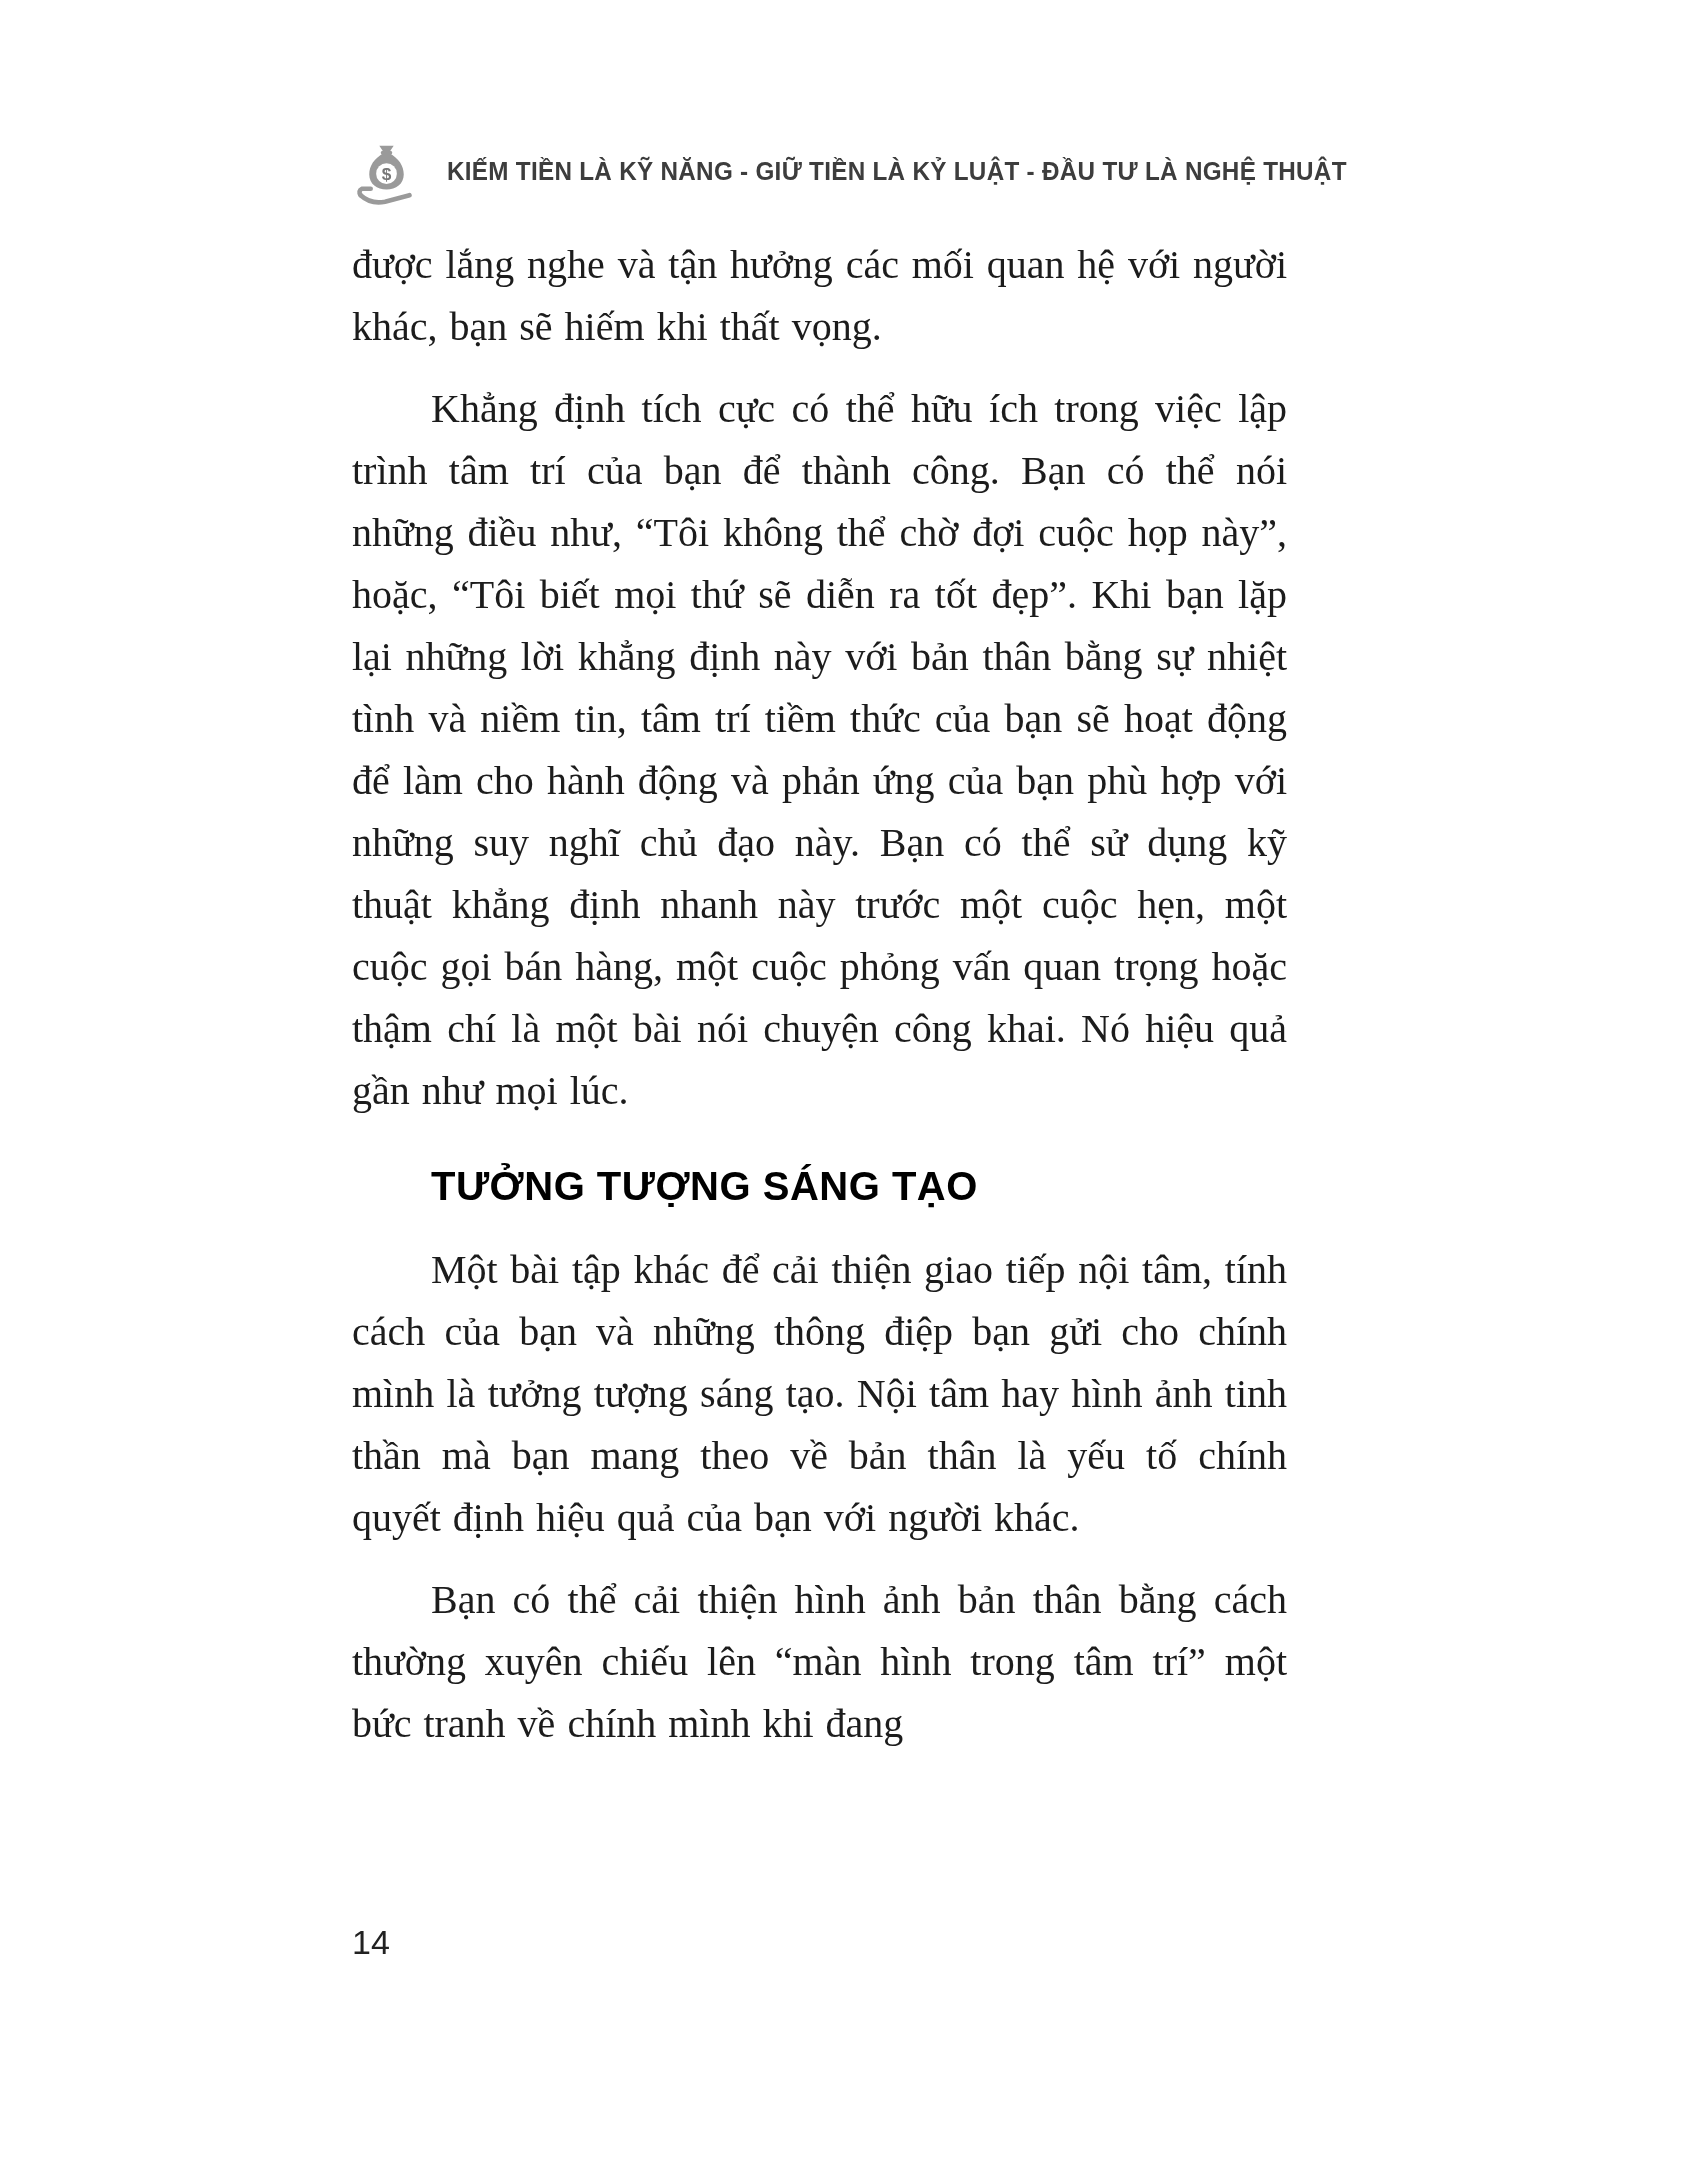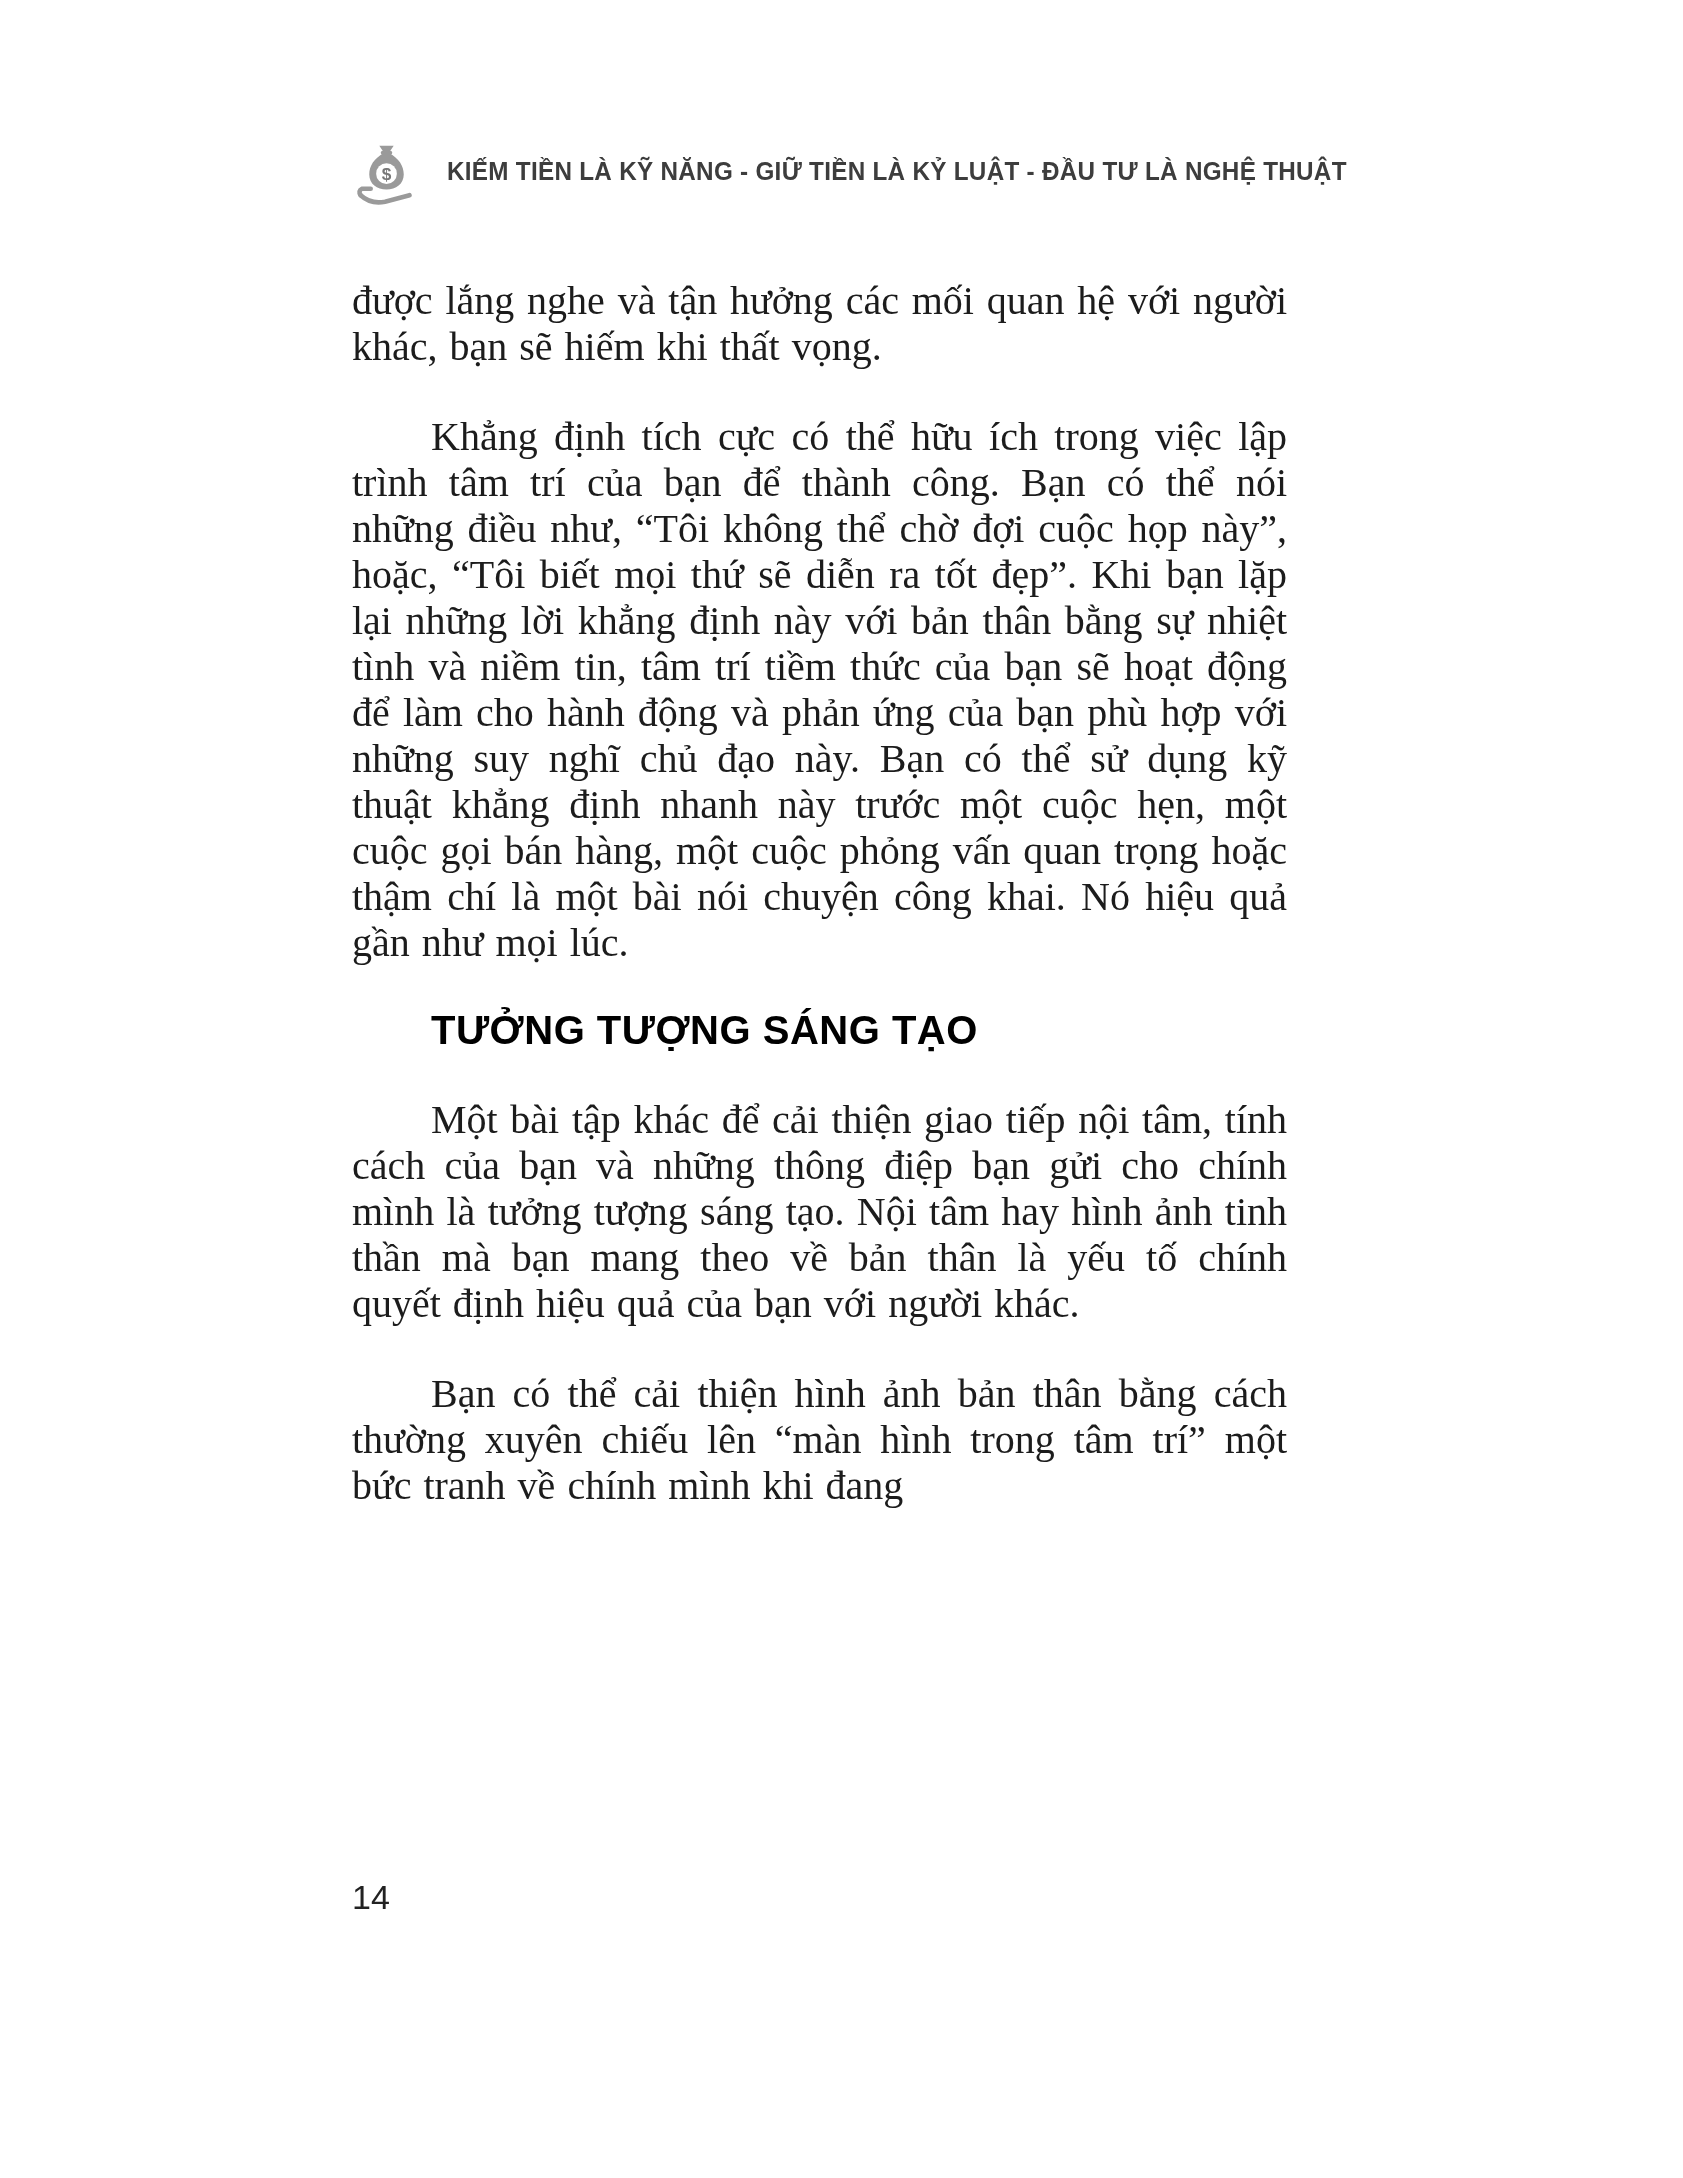--- a/index.html
+++ b/index.html
@@ -54,47 +54,46 @@
   
   .content {
     position: absolute;
     top: 234px;
     left: 352px;
     width: 935px;
   }
 
   .para {
     font-size: 40px;
-    line-height: 46px;
+    line-height: 62px;
     text-align: justify;
     text-justify: inter-word;
     text-indent: 79px;
     margin-bottom: 20px;
     word-spacing: 2px;
-    margin-top: 44px;
   }
 
   .para.no-indent {
     text-indent: 0;
   }
 
   .section-heading {
     font-family: "Liberation Sans", sans-serif;
     font-weight: 700;
     font-size: 40px;
     letter-spacing: 0.5px;
     color: #000000;
     margin: 42px 0 30px 79px;
   }
 
   
   .page-footer {
     position: absolute;
     left: 352px;
-    top: 1878px;
+    top: 1923px;
   }
 
   .page-number {
     font-family: "Liberation Sans", sans-serif;
     font-size: 34px;
     color: #222222;
   }
 </style>
 </head>
 <body>

